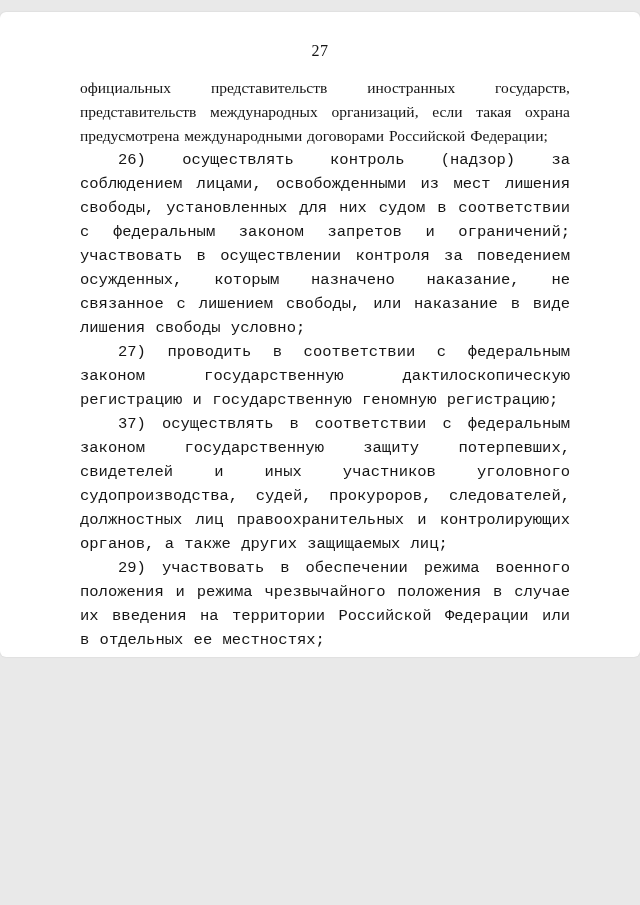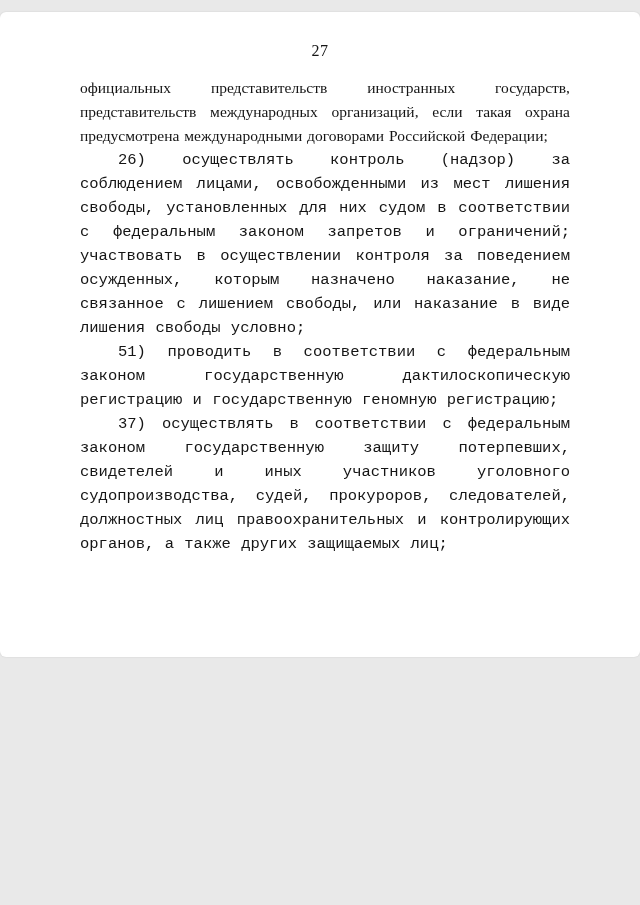--- a/index.html
+++ b/index.html
@@ -42,16 +42,17 @@
   }
 </style>
 </head>
 <body>
 
 <div class="page">
   <div class="page-number">27</div>
   <div class="content">
       <p>официальных представительств иностранных государств, представительств международных организаций, если такая охрана предусмотрена международными договорами Российской Федерации;</p>
       <p class="indent">26) осуществлять контроль (надзор) за соблюдением лицами, освобожденными из мест лишения свободы, установленных для них судом в соответствии с федеральным законом запретов и ограничений; участвовать в осуществлении контроля за поведением осужденных, которым назначено наказание, не связанное с лишением свободы, или наказание в виде лишения свободы условно;</p>
-      <p class="indent">51) проводить в соответствии с федеральным законом государственную дактилоскопическую регистрацию и государственную геномную регистрацию;</p>
+      <p class="indent">27) проводить в соответствии с федеральным законом государственную дактилоскопическую регистрацию и государственную геномную регистрацию;</p>
       <p class="indent">37) осуществлять в соответствии с федеральным законом государственную защиту потерпевших, свидетелей и иных участников уголовного судопроизводства, судей, прокуроров, следователей, должностных лиц правоохранительных и контролирующих органов, а также других защищаемых лиц;</p>
+      <p class="indent">29) участвовать в обеспечении режима военного положения и режима чрезвычайного положения в случае их введения на территории Российской Федерации или в отдельных ее местностях;</p>
     </div>
 </div>
 
 </body></html>

